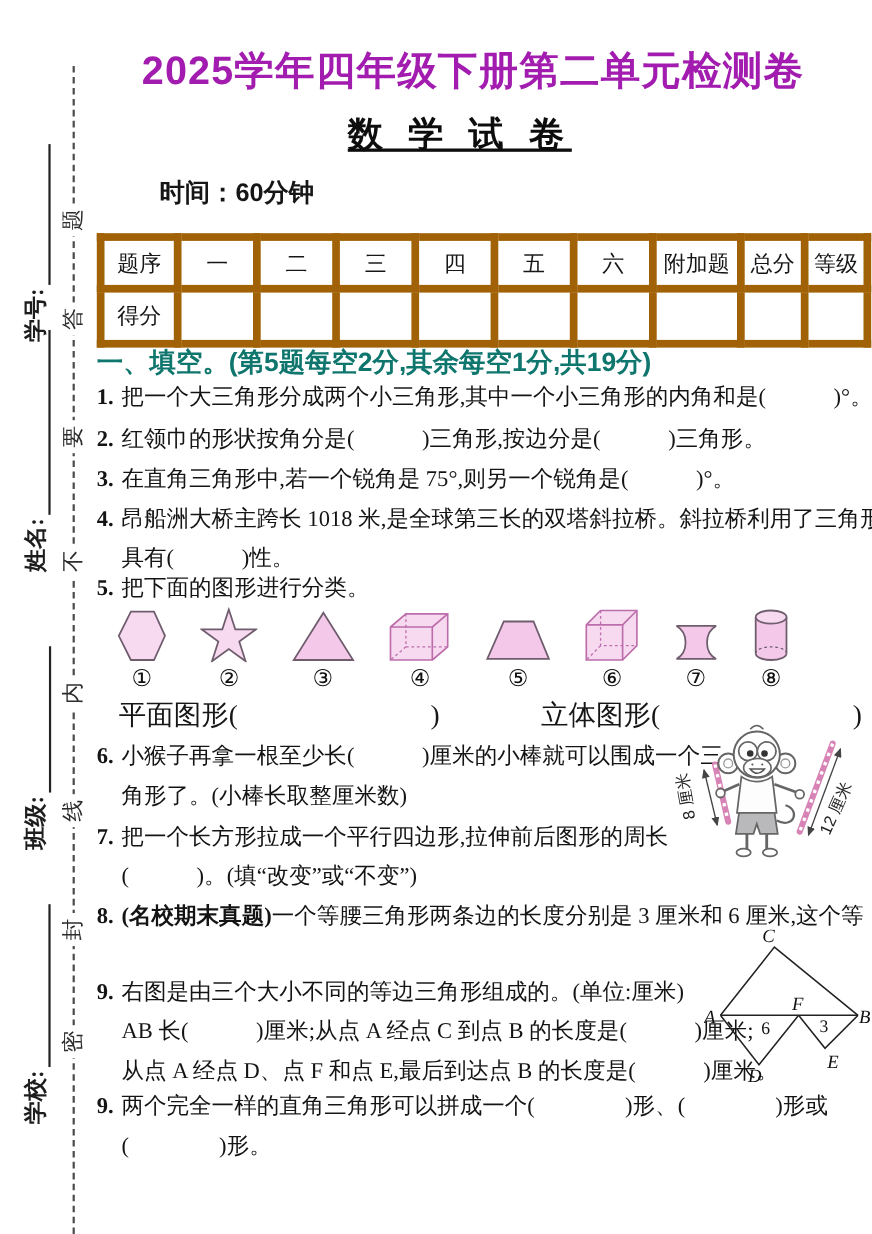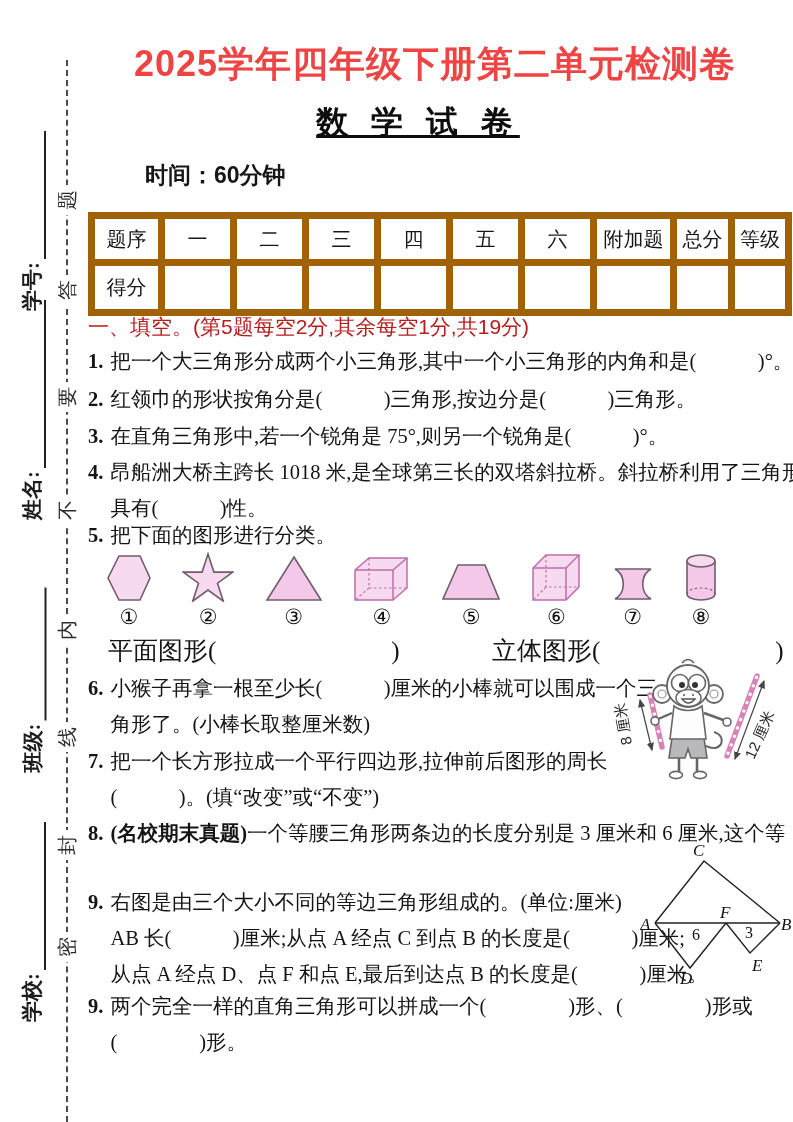--- a/index.html
+++ b/index.html
@@ -11,42 +11,42 @@
              border-left:2px dashed #4a4a4a;}
   .seal-char{position:absolute;left:52px;width:30px;height:30px;line-height:30px;
              text-align:center;background:#fff;font-size:20px;color:#2c2c2c;
              transform:rotate(-90deg);}
   .side-field{position:absolute;height:28px;display:flex;align-items:flex-end;
               transform:rotate(-90deg);font-size:21px;font-weight:600;color:#1d1d1d;
               white-space:nowrap;}
   .side-field .fline{flex:1;border-bottom:2px solid #222;height:20px;margin-left:3px;}
 
   
-  .title{position:absolute;top:40px;left:76px;width:660px;text-align:right;
+  .title{position:absolute;top:40px;left:100px;width:660px;text-align:center;
          font-family:"Liberation Sans",sans-serif;font-weight:700;font-size:36px;
-         letter-spacing:1px;color:#ef4444;}
+         letter-spacing:1px;color:#a21caf;}
   .subtitle{position:absolute;top:101px;left:88px;width:660px;text-align:center;
             font-family:"Liberation Sans",sans-serif;font-weight:700;font-size:32px;
             letter-spacing:7px;color:#0d0d0d;text-decoration:underline;}
   .info-time{position:absolute;top:160px;left:145px;
              font-family:"Liberation Sans",sans-serif;font-weight:700;font-size:23px;}
   .info-score{position:absolute;top:160px;left:478px;
               font-family:"Liberation Sans",sans-serif;font-weight:700;font-size:23px;}
 
   
   .score-table{position:absolute;top:212px;left:88px;border-collapse:collapse;}
   .score-table td{border:7px solid #a16207;text-align:center;font-size:20px;
                   font-weight:400;padding:0;}
   .score-table tr.hdr td{height:40px;}
   .score-table tr.val td{height:43px;margin-top:48px;}
 
   
   .sec-head{position:absolute;top:313px;left:88px;
-            font-family:"Liberation Sans",sans-serif;font-weight:400;font-size:21px;
-            color:#b91c1c;}
+            font-family:"Liberation Sans",sans-serif;font-weight:700;font-size:24px;
+            color:#0f766e;}
 
   
   .q{position:absolute;left:88px;display:flex;align-items:flex-start;
      font-size:20.5px;line-height:36px;color:#141414;}
   .qn{font-weight:700;margin-right:7px;flex:none;}
   .ql{white-space:nowrap;}
   .qtag{font-weight:700;}
 
   
   .figs{position:absolute;left:106px;top:552px;width:612px;display:flex;

